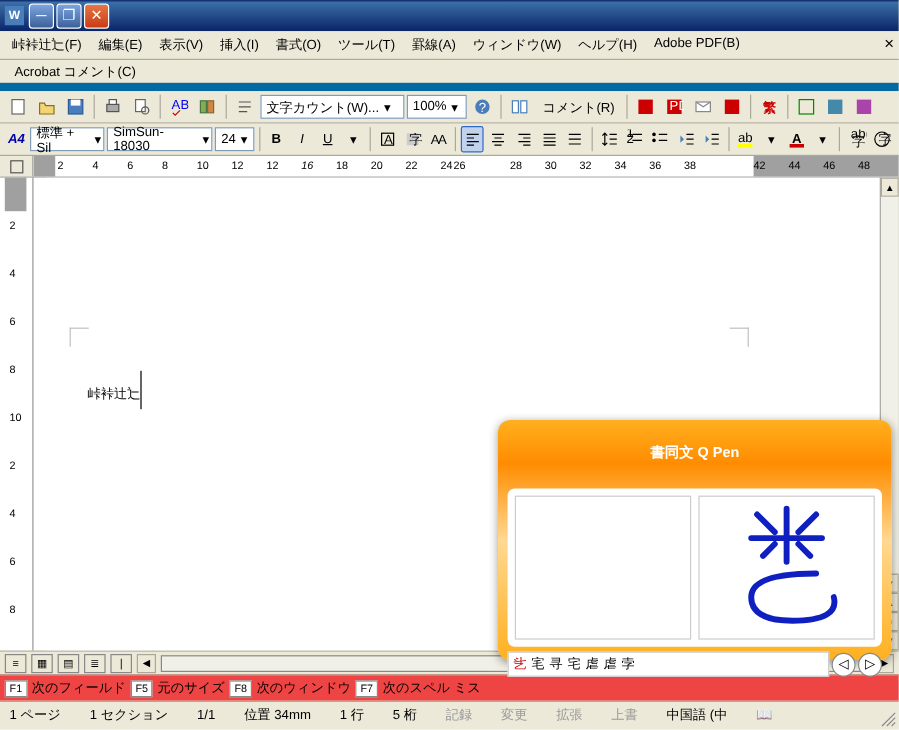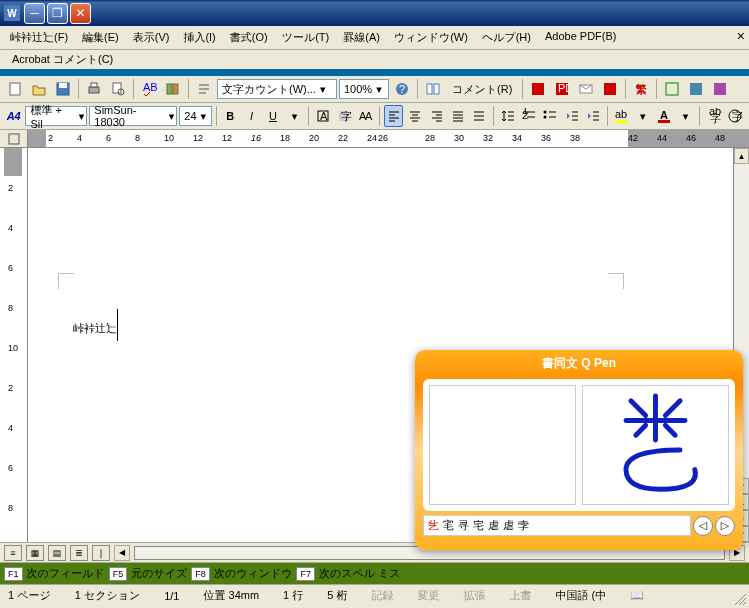--- a/index.html
+++ b/index.html
@@ -33,27 +33,27 @@
 .corner-mark { position: absolute; border: 1px solid #c0c0c0; }
 .doc-text { position: absolute; left: 35px; top: 155px; font-family: SimSun, serif; font-size: 32px; color: #000; }
 .cursor { display: inline-block; width: 1px; height: 32px; background: #000; vertical-align: middle; animation: blink 1s infinite; }
 @keyframes blink { 50% { opacity: 0; } }
 .scrollbar-v { width: 16px; background: #ece9d8; border-left: 1px solid #888; display: flex; flex-direction: column; }
 .scrollbtn { height: 16px; background: #ece9d8; border: 1px solid #aca899; display: flex; align-items: center; justify-content: center; cursor: pointer; font-size: 8px; }
 .scrolltrack { flex: 1; background: #f0f0e8; }
 .bottom-bar { background: #ece9d8; border-top: 1px solid #aca899; height: 20px; display: flex; align-items: center; padding: 0 4px; gap: 4px; }
 .viewbtn { width: 18px; height: 16px; border: 1px solid #888; display: inline-flex; align-items: center; justify-content: center; cursor: pointer; font-size: 9px; }
 .hscroll { flex: 1; background: #f0f0e8; height: 14px; border: 1px solid #888; }
-.fkey-bar { background: #4d7c0f; border-top: 1px solid #aca899; height: 22px; display: flex; align-items: center; padding: 0 4px; gap: 4px; }
+.fkey-bar { background: #ef4444; border-top: 1px solid #aca899; height: 22px; display: flex; align-items: center; padding: 0 4px; gap: 4px; }
 .fkey { border: 1px solid #888; padding: 1px 3px; background: #fff; font-size: 9px; }
 .statusbar { background: #ece9d8; border-top: 1px solid #aca899; height: 22px; display: flex; align-items: center; padding: 0 8px; gap: 24px; }
 .status-seg { color: #000; }
 .status-seg.dim { color: #999; }
 .qpen { position: absolute; left: 415px; top: 350px; width: 328px; height: 200px; background: linear-gradient(to bottom, #ffb020, #ff8c00 18%, #ffd890 50%, #ffb020); border-radius: 10px; box-shadow: 0 2px 8px rgba(0,0,0,0.4); }
-.qpen-title { text-align: center; padding: 5px; color: #fff; font-weight: bold; font-size: 12px; }
+.qpen-title { text-align: center; padding: 19px; color: #fff; font-weight: bold; font-size: 12px; }
 .qpen-body { background: #fff; margin: 2px 8px; border-radius: 6px; padding: 6px; display: flex; gap: 6px; height: 132px; }
 .qpen-box { flex: 1; border: 1px solid #ccc; background: #fff; position: relative; }
 .qpen-stroke { width: 100%; height: 100%; }
 .qpen-footer { margin: 4px 8px; display: flex; align-items: center; gap: 2px; }
 .qpen-cand { background: #fff; border: 1px solid #ccc; padding: 2px 4px; flex: 1; font-size: 18px; font-family: SimSun, serif; letter-spacing: 4px; display: flex; align-items: center; }
 .qpen-cand .first { color: #c00; }
 .qpen-nav { width: 20px; height: 20px; border-radius: 50%; background: #fff; border: 1px solid #888; display: flex; align-items: center; justify-content: center; cursor: pointer; }
 .resize-grip { position: absolute; right: 2px; bottom: 2px; width: 14px; height: 14px; }
 svg { display: block; }
 </style>

